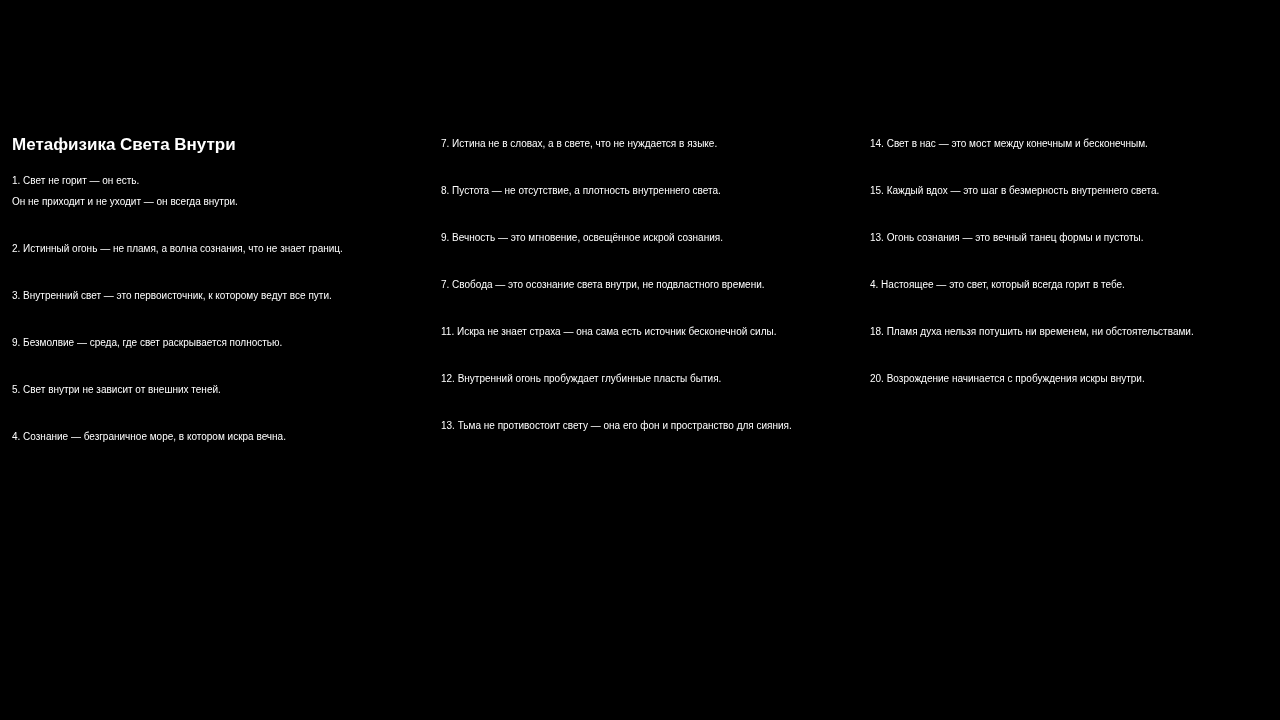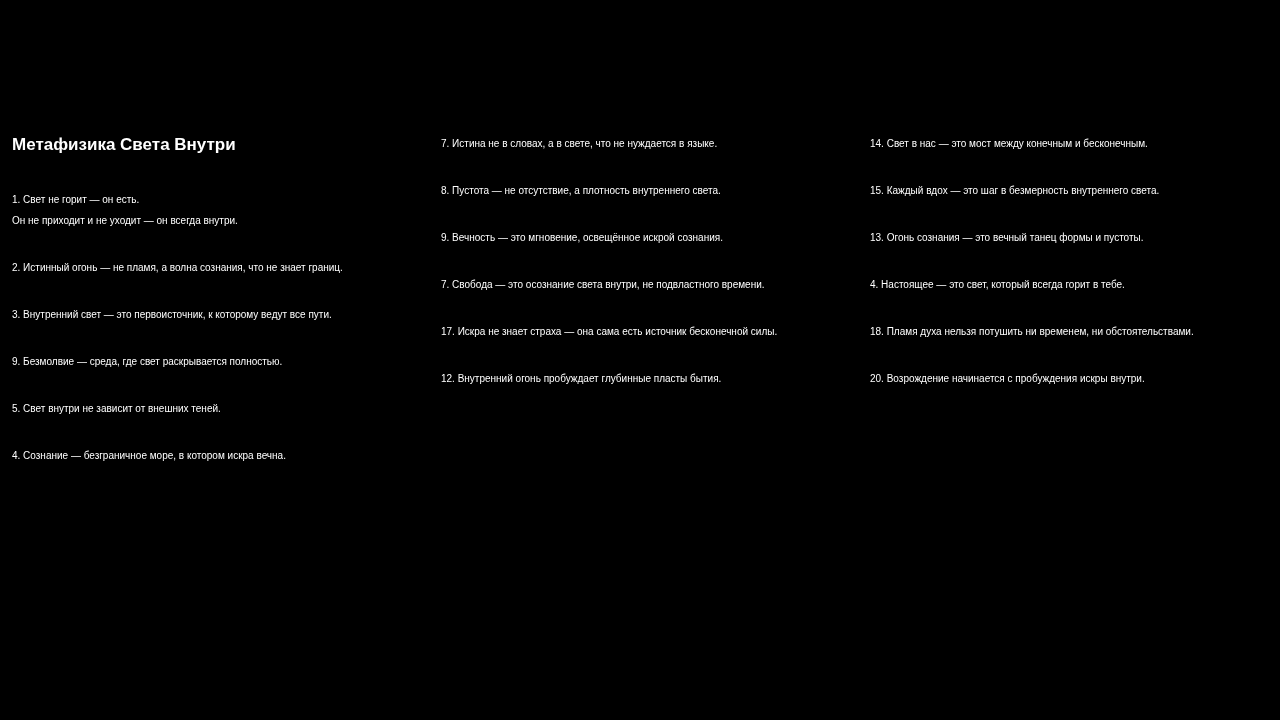--- a/index.html
+++ b/index.html
@@ -23,21 +23,21 @@
     display: flex;
     padding: 133px 8px 0 12px;
     gap: 31px;
     box-sizing: border-box;
   }
   .col {
     flex: 0 0 398px;
     width: 398px;
   }
   h1.doc-title {
-    margin: 0 0 32px 0;
+    margin: 0 0 13px 0;
     font-size: 17px;
     line-height: 24px;
     font-weight: bold;
     color: #ffffff;
   }
   p.statement {
     margin: 0 0 26px 0;
     font-size: 10px;
     line-height: 21px;
     font-weight: normal;
@@ -60,22 +60,23 @@
       <p class="statement">9. Безмолвие — среда, где свет раскрывается полностью.</p>
       <p class="statement">5. Свет внутри не зависит от внешних теней.</p>
       <p class="statement">4. Сознание — безграничное море, в котором искра вечна.</p>
     </div>
 
     <div class="col">
       <p class="statement">7. Истина не в словах, а в свете, что не нуждается в языке.</p>
       <p class="statement">8. Пустота — не отсутствие, а плотность внутреннего света.</p>
       <p class="statement">9. Вечность — это мгновение, освещённое искрой сознания.</p>
       <p class="statement">7. Свобода — это осознание света внутри, не подвластного времени.</p>
-      <p class="statement">17. Искра не знает страха — она сама есть источник бесконечной силы.</p>
+      <p class="statement">11. Искра не знает страха — она сама есть источник бесконечной силы.</p>
       <p class="statement">12. Внутренний огонь пробуждает глубинные пласты бытия.</p>
+      <p class="statement">13. Тьма не противостоит свету — она его фон и пространство для сияния.</p>
     </div>
 
     <div class="col">
       <p class="statement">14. Свет в нас — это мост между конечным и бесконечным.</p>
       <p class="statement">15. Каждый вдох — это шаг в безмерность внутреннего света.</p>
       <p class="statement">13. Огонь сознания — это вечный танец формы и пустоты.</p>
       <p class="statement">4. Настоящее — это свет, который всегда горит в тебе.</p>
       <p class="statement">18. Пламя духа нельзя потушить ни временем, ни обстоятельствами.</p>
       <p class="statement">20. Возрождение начинается с пробуждения искры внутри.</p>
     </div>

